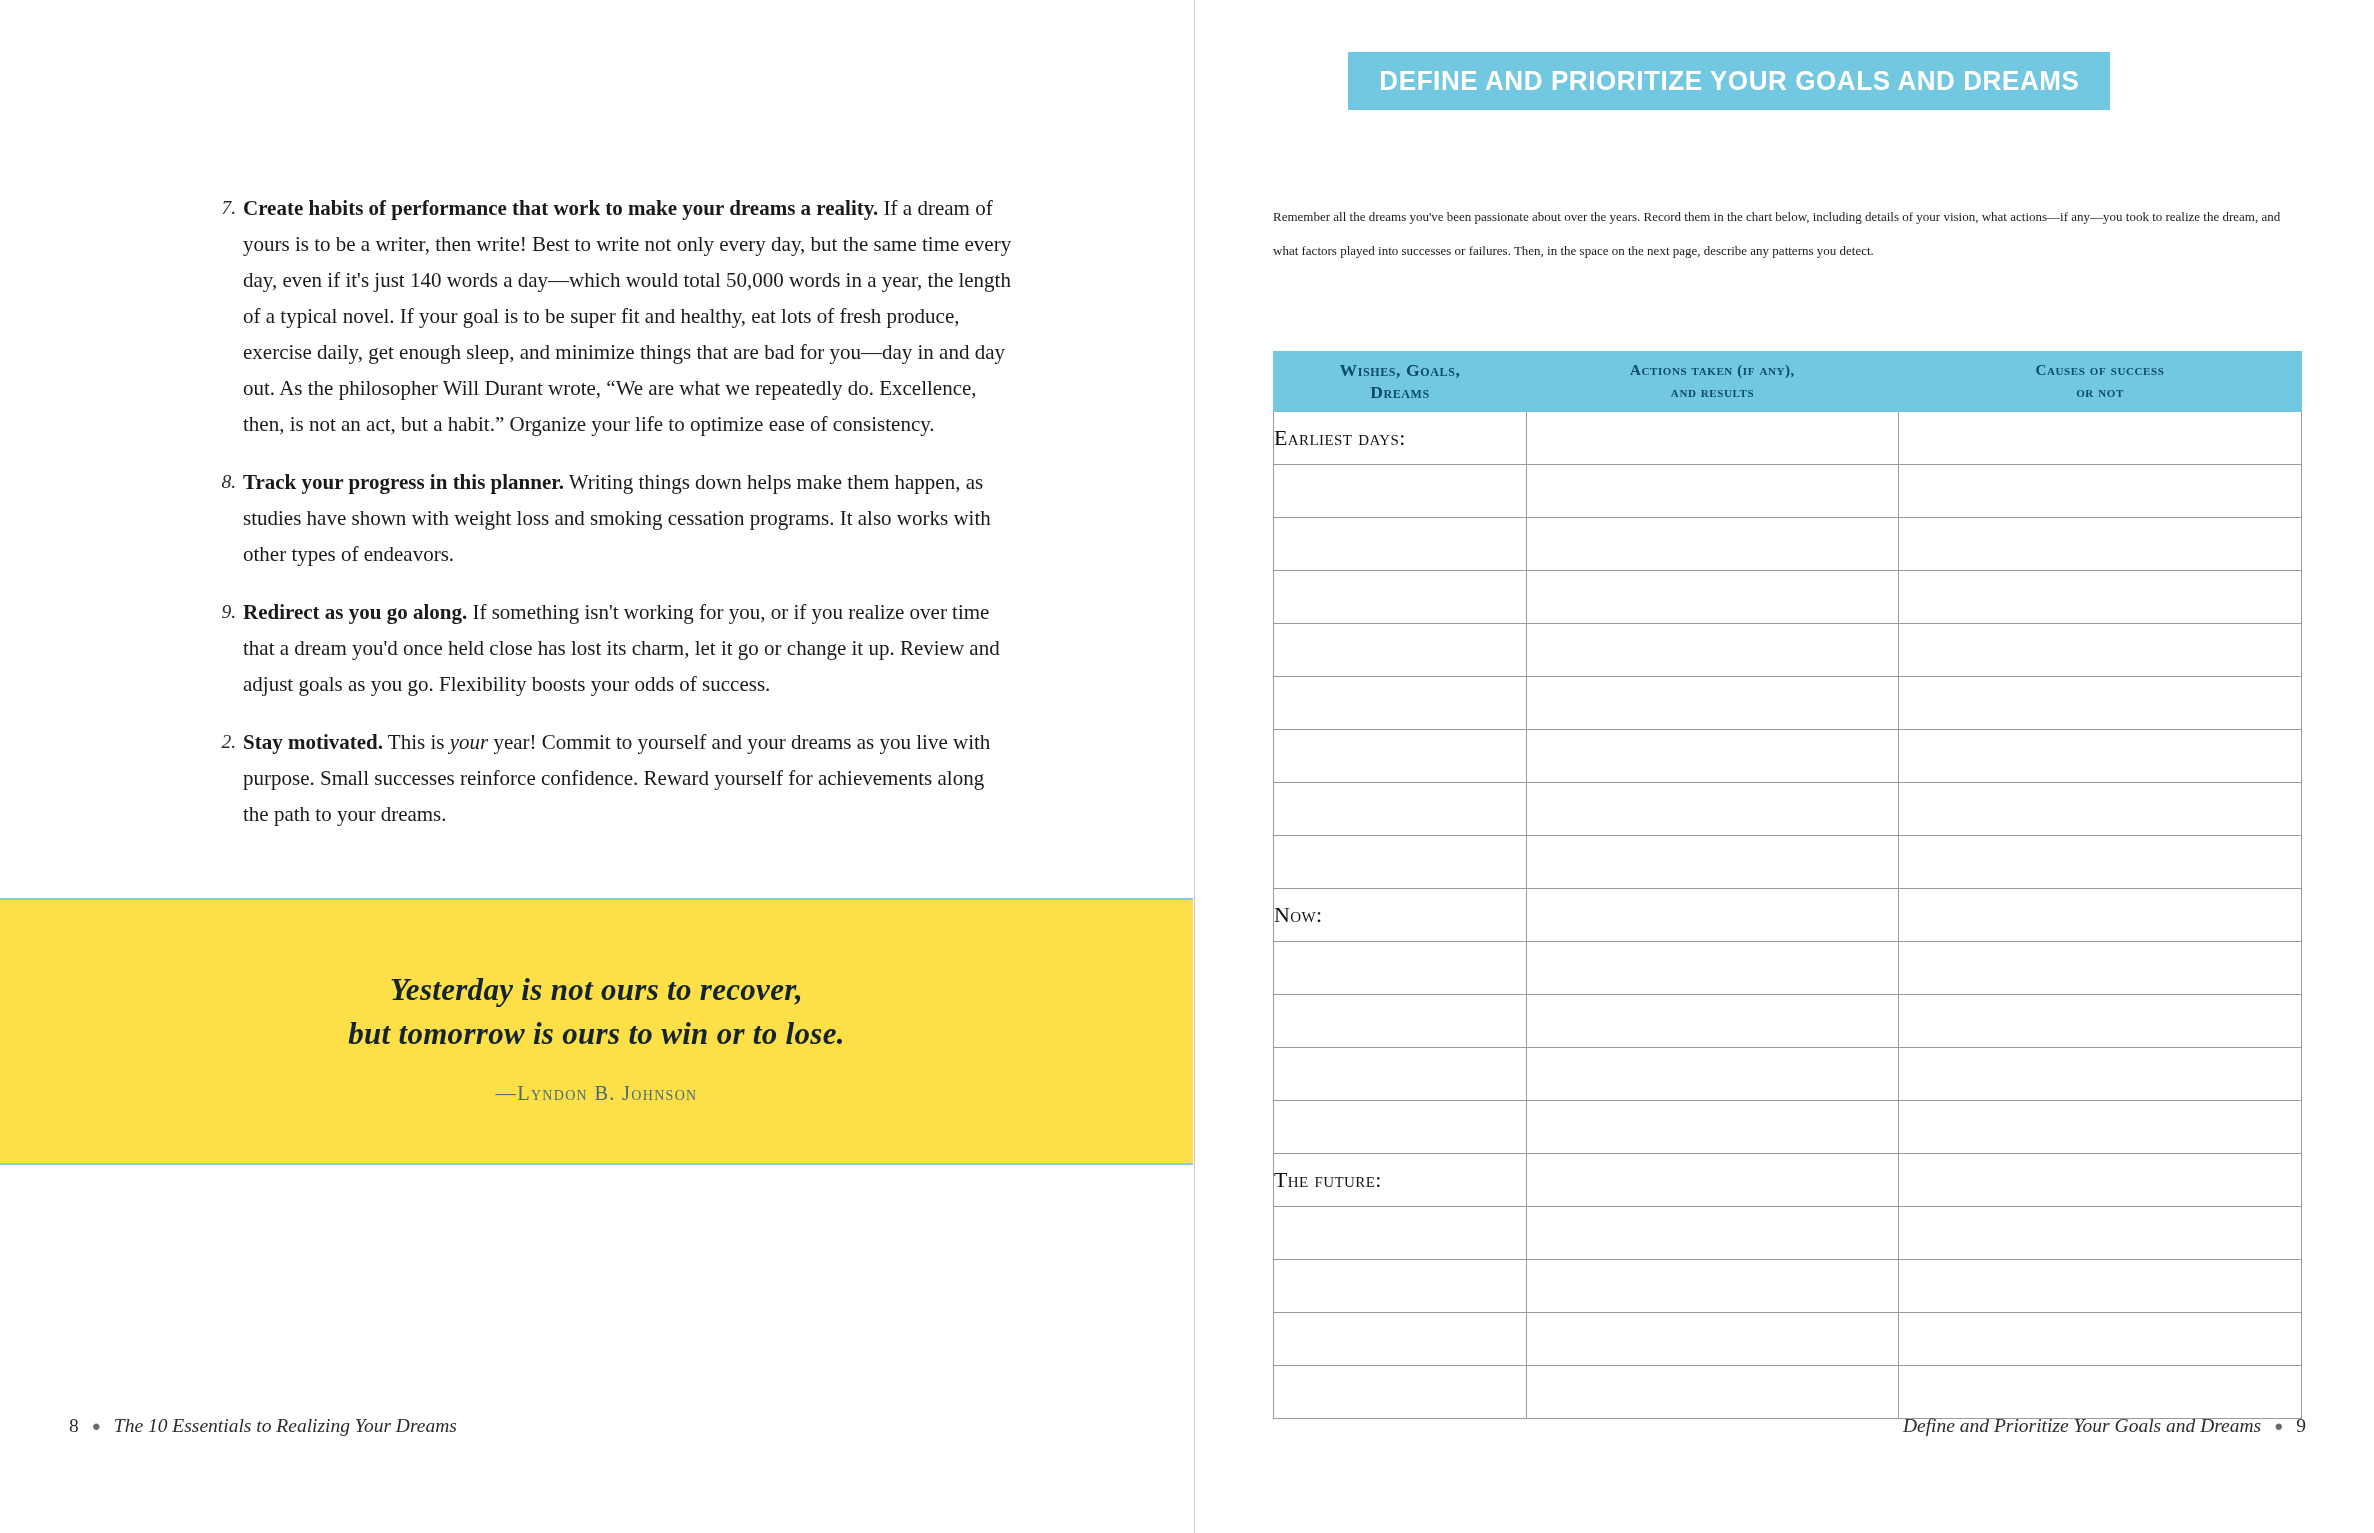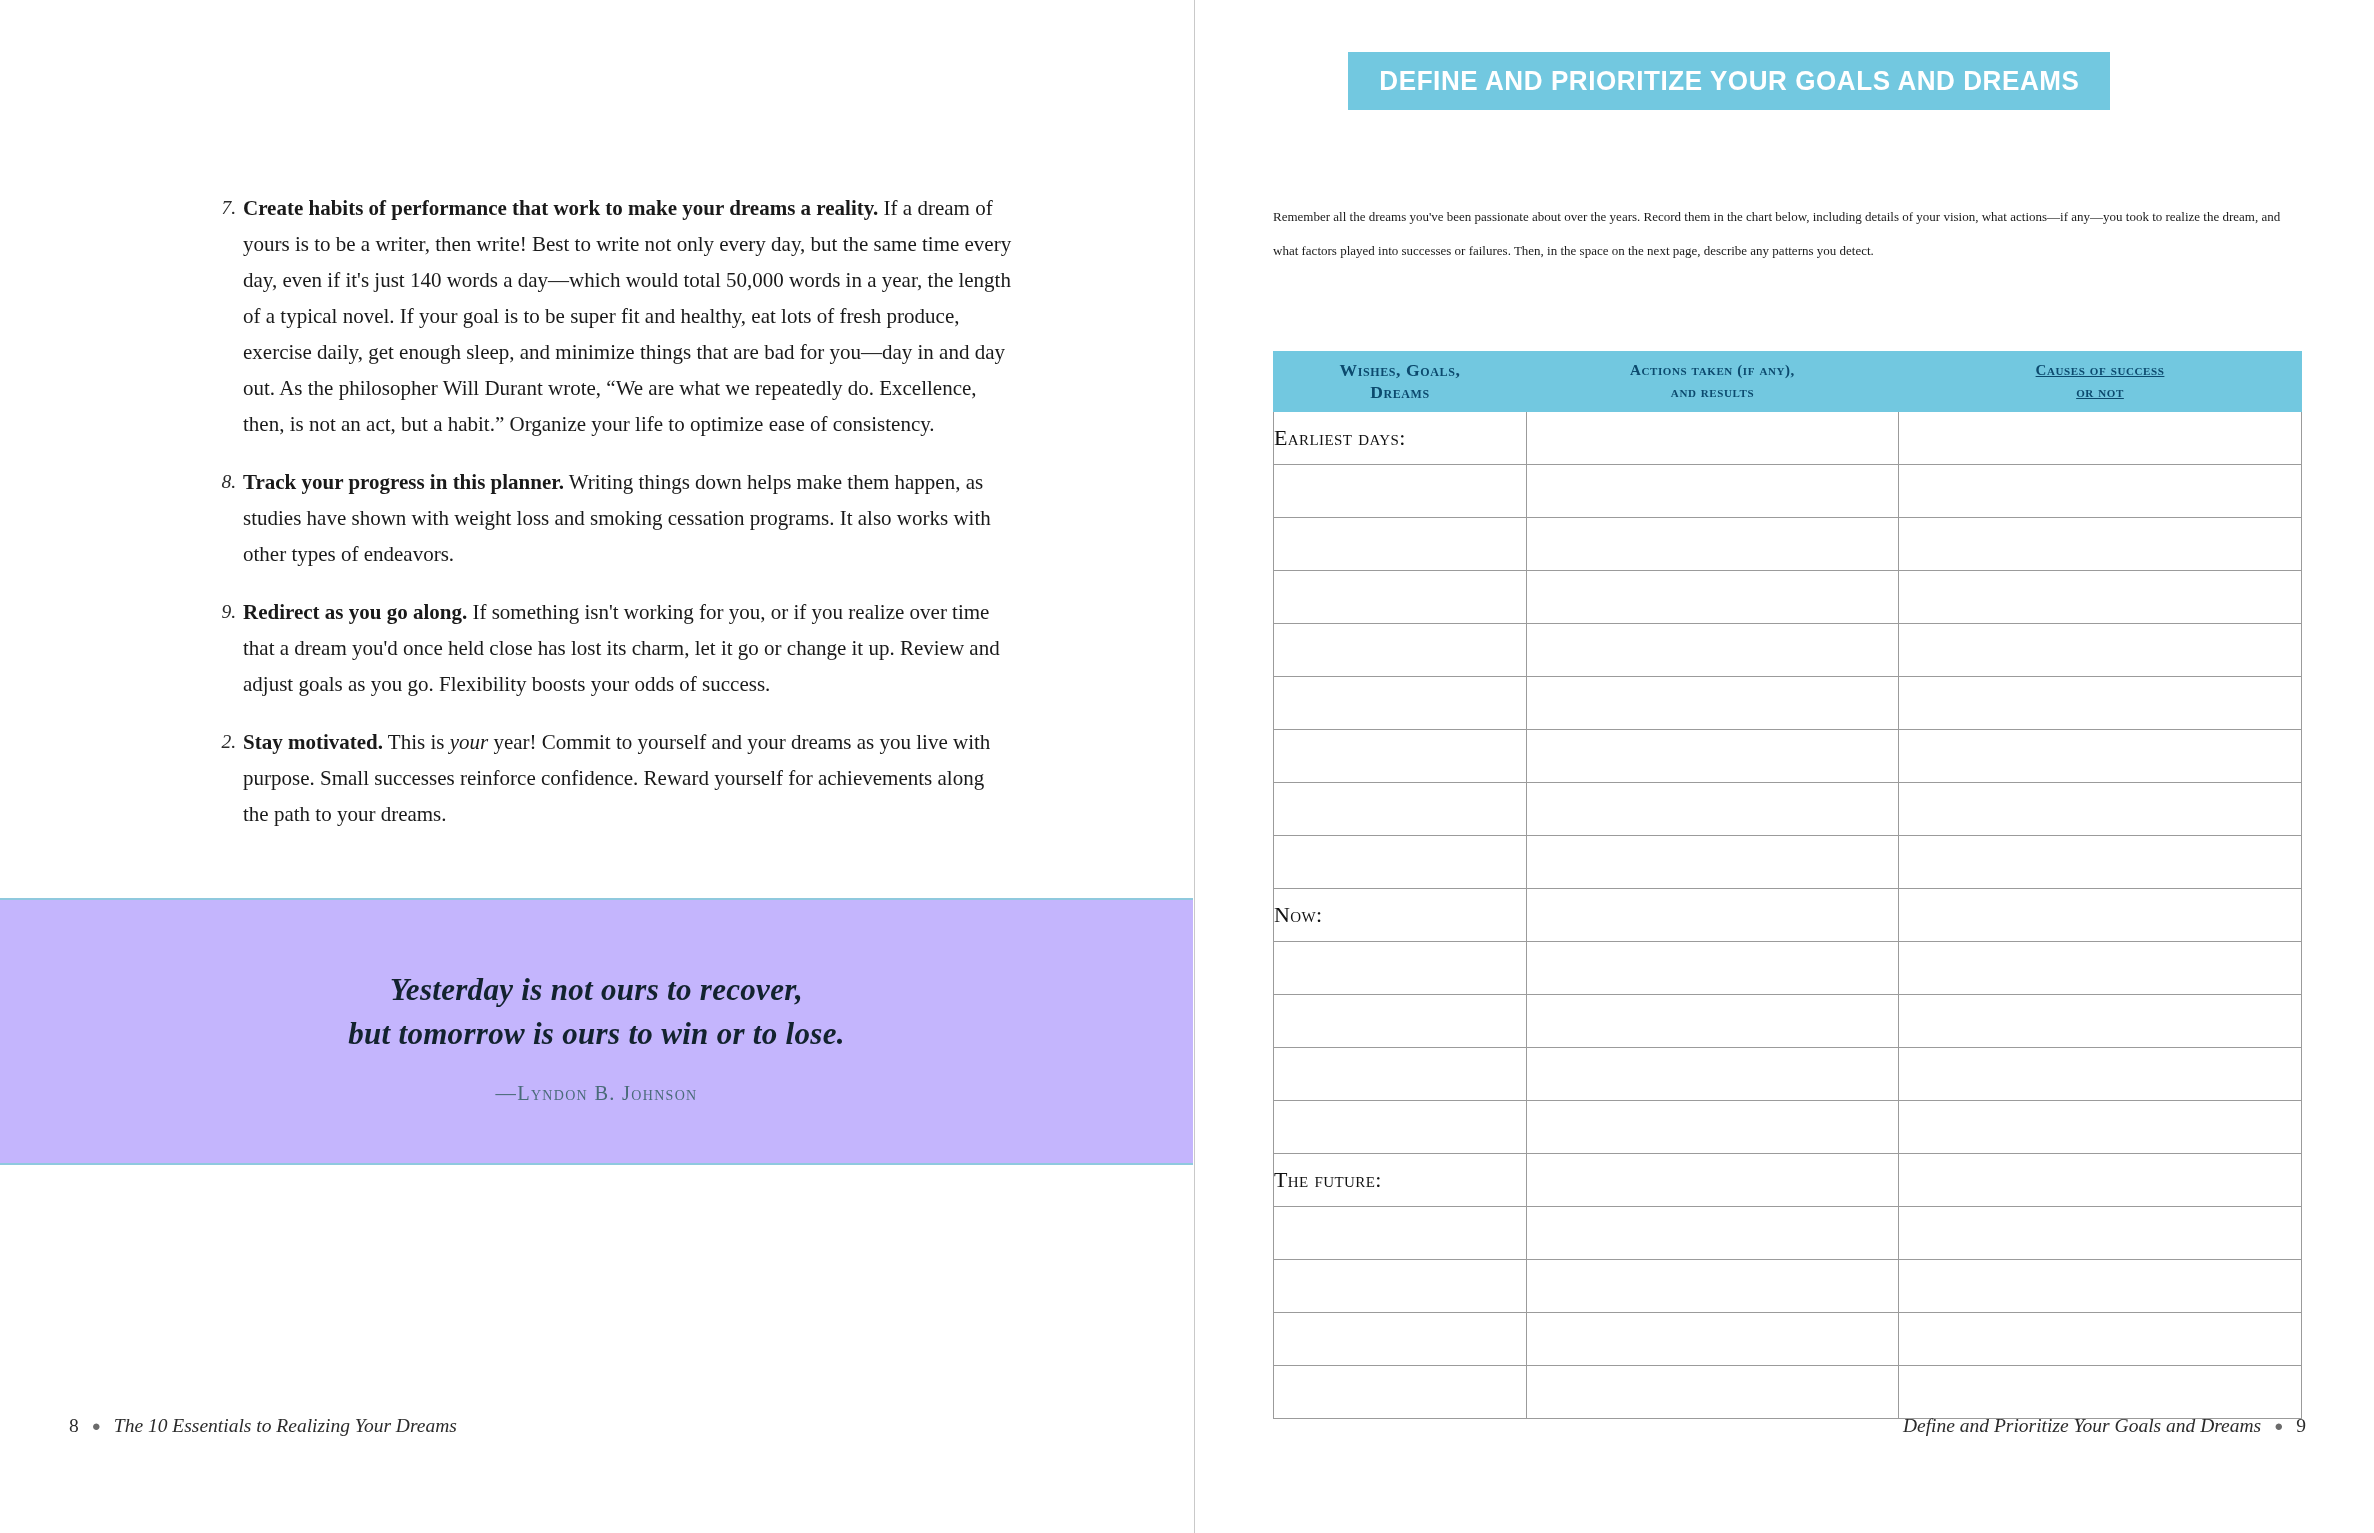--- a/index.html
+++ b/index.html
@@ -66,21 +66,21 @@
     font-style: italic;
   }
 
   
   .quote-band {
     position: absolute;
     left: 0;
     top: 898px;
     width: 1193px;
     height: 267px;
-    background: #c4b5fd;
+    background: #fde047;
     border-top: 2.8px solid #8fc9de;
     border-bottom: 2.8px solid #8fc9de;
     box-sizing: border-box;
   }
   .quote-band-inner {
     position: absolute;
     left: 0;
     top: 0;
     width: 100%;
     height: 100%;
@@ -189,21 +189,21 @@
     font-variant: small-caps;
     font-weight: bold;
     font-size: 17.6px;
     line-height: 21.3px;
     letter-spacing: 0.6px;
     text-align: center;
     vertical-align: middle;
   }
   table.chart thead th.col1 { width: 252px; }
   table.chart thead th.col2 { width: 371px; }
-  table.chart thead th.col3 { width: 402px; text-decoration: underline; }
+  table.chart thead th.col3 { width: 402px; }
   table.chart tbody td {
     height: 52px;
     vertical-align: middle;
   }
   td.label-cell {
     padding-left: 11px;
     font-variant: small-caps;
     font-size: 22px;
     letter-spacing: 0.4px;
     color: #111111;

